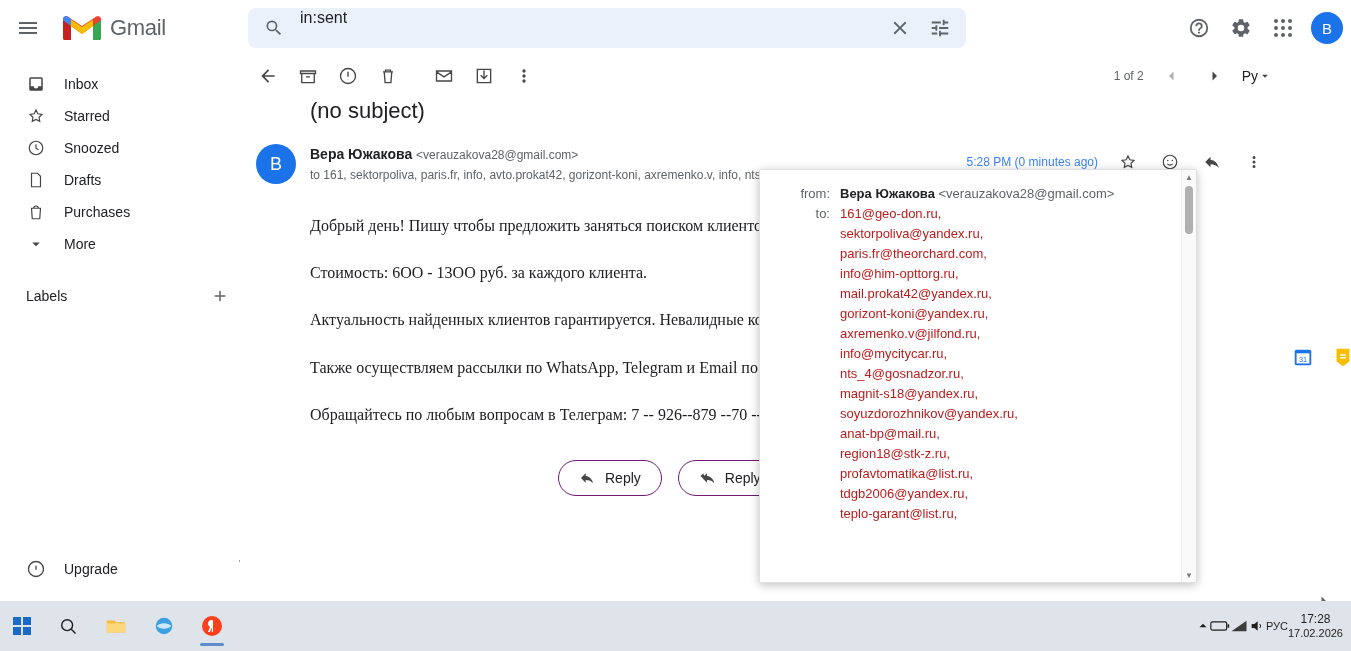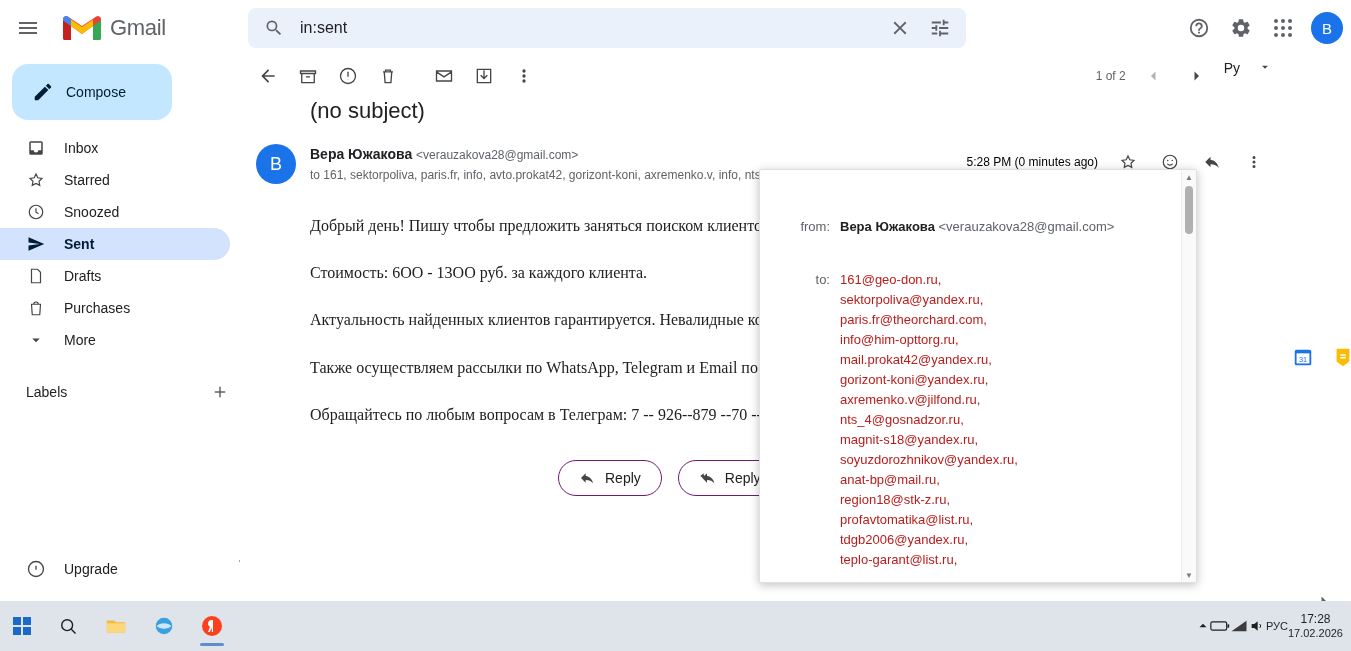--- a/index.html
+++ b/index.html
@@ -59,21 +59,21 @@
   .search-wrap {
     position: absolute;
     left: 248px;
     top: 0px;
     width: 718px;
     height: 40px;
     margin-top: 8px;
     background: #eaf1fb;
     border-radius: 8px;
     display: flex;
-    align-items: center;
+    align-items: flex-start;
   }
   .search-icon-btn {
     width: 40px; height: 40px;
     margin-left: 6px;
     display: flex; align-items: center; justify-content: center;
     cursor: pointer;
   }
   .search-input {
     flex: 1;
     border: none;
@@ -219,22 +219,22 @@
     position: absolute;
     right: 6px; top: 0;
     height: 48px;
     display: flex; align-items: center;
     gap: 2px;
     font-size: 12px;
     color: #5f6368;
   }
   .pager-count { margin-right: 6px; }
   .lang-pill {
-    display: flex; align-items: flex-start;
-    gap: 18px;
+    display: flex; align-items: center;
+    gap: 0;
     padding: 0 6px;
     height: 32px;
     border-radius: 16px;
     cursor: pointer;
     font-size: 14px;
     color: #202124;
   }
 
   
   .msg-subject {
@@ -272,21 +272,21 @@
     text-overflow: ellipsis;
   }
   .msg-actions {
     position: absolute;
     right: 10px; top: -2px;
     display: flex; align-items: center;
     gap: 2px;
     font-size: 12px;
     color: #5f6368;
   }
-  .msg-time { margin-right: 8px; font-size: 12px; color: #000000; text-align: center; }
+  .msg-time { margin-right: 8px; font-size: 12px; color: #3b82f6; text-align: center; }
 
   .msg-body {
     margin: 30px 0 0 70px;
     font-family: "Liberation Serif", serif;
     font-size: 16px;
     color: #202124;
     line-height: 1.45;
     max-width: 960px;
   }
   .msg-body p { margin: 0 0 24px 0; }
@@ -333,21 +333,21 @@
     font-size: 13px;
     color: #222;
   }
   .details-inner {
     position: absolute;
     top: 0; left: 0;
     right: 14px; bottom: 0;
     overflow: hidden;
     padding: 14px 8px 8px 8px;
   }
-  .dtl-row { display: flex; margin-top: 33px; }
+  .dtl-row { display: flex; }
   .dtl-key {
     width: 62px;
     text-align: right;
     color: #5f6368;
     padding-right: 10px;
     flex: none;
     line-height: 20px;
   }
   .dtl-val { line-height: 20px; color: #202124; }
   .dtl-from-name { font-weight: bold; }
@@ -524,26 +524,20 @@
             <i></i>
             <i></i>
             <i></i>
           </div>
       </div>
       <div class="avatar">B</div>
     </div>
   </div>
 
   <div class="sidebar">
-    <div class="compose">
-      <svg width="22" height="22" viewBox="0 0 24 24">
-          <path fill="#001d35" d="M3 17.25V21h3.75L17.81 9.94l-3.75-3.75L3 17.25zM20.71 7.04a1 1 0 0 0 0-1.41l-2.34-2.34a1 1 0 0 0-1.41 0l-1.83 1.83 3.75 3.75 1.83-1.83z"></path>
-        </svg>
-      <span>Compose</span>
-    </div>
 
     <div class="nav-list">
       <div class="nav-item">
         <span class="nav-ico">
           <svg width="18" height="18" viewBox="0 0 24 24">
               <path fill="#444746" d="M19 3H5a2 2 0 0 0-2 2v14a2 2 0 0 0 2 2h14a2 2 0 0 0 2-2V5a2 2 0 0 0-2-2zm0 12h-4a3 3 0 0 1-6 0H5V5h14v10z"></path>
             </svg>
         </span>
         <span>Inbox</span>
       </div>
@@ -556,28 +550,20 @@
         <span>Starred</span>
       </div>
       <div class="nav-item">
         <span class="nav-ico">
           <svg width="18" height="18" viewBox="0 0 24 24">
               <circle cx="12" cy="12" r="9" fill="none" stroke="#444746" stroke-width="1.6"></circle>
               <path d="M12 7v5.3l3.4 2" fill="none" stroke="#444746" stroke-width="1.6"></path>
             </svg>
         </span>
         <span>Snoozed</span>
-      </div>
-      <div class="nav-item active">
-        <span class="nav-ico">
-          <svg width="18" height="18" viewBox="0 0 24 24">
-              <path fill="#001d35" d="M2.01 21 23 12 2.01 3 2 10l15 2-15 2z"></path>
-            </svg>
-        </span>
-        <span>Sent</span>
       </div>
       <div class="nav-item">
         <span class="nav-ico">
           <svg width="18" height="18" viewBox="0 0 24 24">
               <path fill="none" stroke="#444746" stroke-width="1.6" d="M6 3h8l4 4v14H6z"></path>
             </svg>
         </span>
         <span>Drafts</span>
       </div>
       <div class="nav-item">
@@ -774,20 +760,21 @@
         <div class="dtl-row">
           <div class="dtl-key">to:</div>
           <div class="dtl-val">
             <div class="rcpt">161@geo-don.ru,</div>
             <div class="rcpt">sektorpoliva@yandex.ru,</div>
             <div class="rcpt">paris.fr@theorchard.com,</div>
             <div class="rcpt">info@him-opttorg.ru,</div>
             <div class="rcpt">mail.prokat42@yandex.ru,</div>
             <div class="rcpt">gorizont-koni@yandex.ru,</div>
             <div class="rcpt">axremenko.v@jilfond.ru,</div>
+            <div class="rcpt">info@mycitycar.ru,</div>
             <div class="rcpt">nts_4@gosnadzor.ru,</div>
             <div class="rcpt">magnit-s18@yandex.ru,</div>
             <div class="rcpt">soyuzdorozhnikov@yandex.ru,</div>
             <div class="rcpt">anat-bp@mail.ru,</div>
             <div class="rcpt">region18@stk-z.ru,</div>
             <div class="rcpt">profavtomatika@list.ru,</div>
             <div class="rcpt">tdgb2006@yandex.ru,</div>
             <div class="rcpt">teplo-garant@list.ru,</div>
           </div>
         </div>

